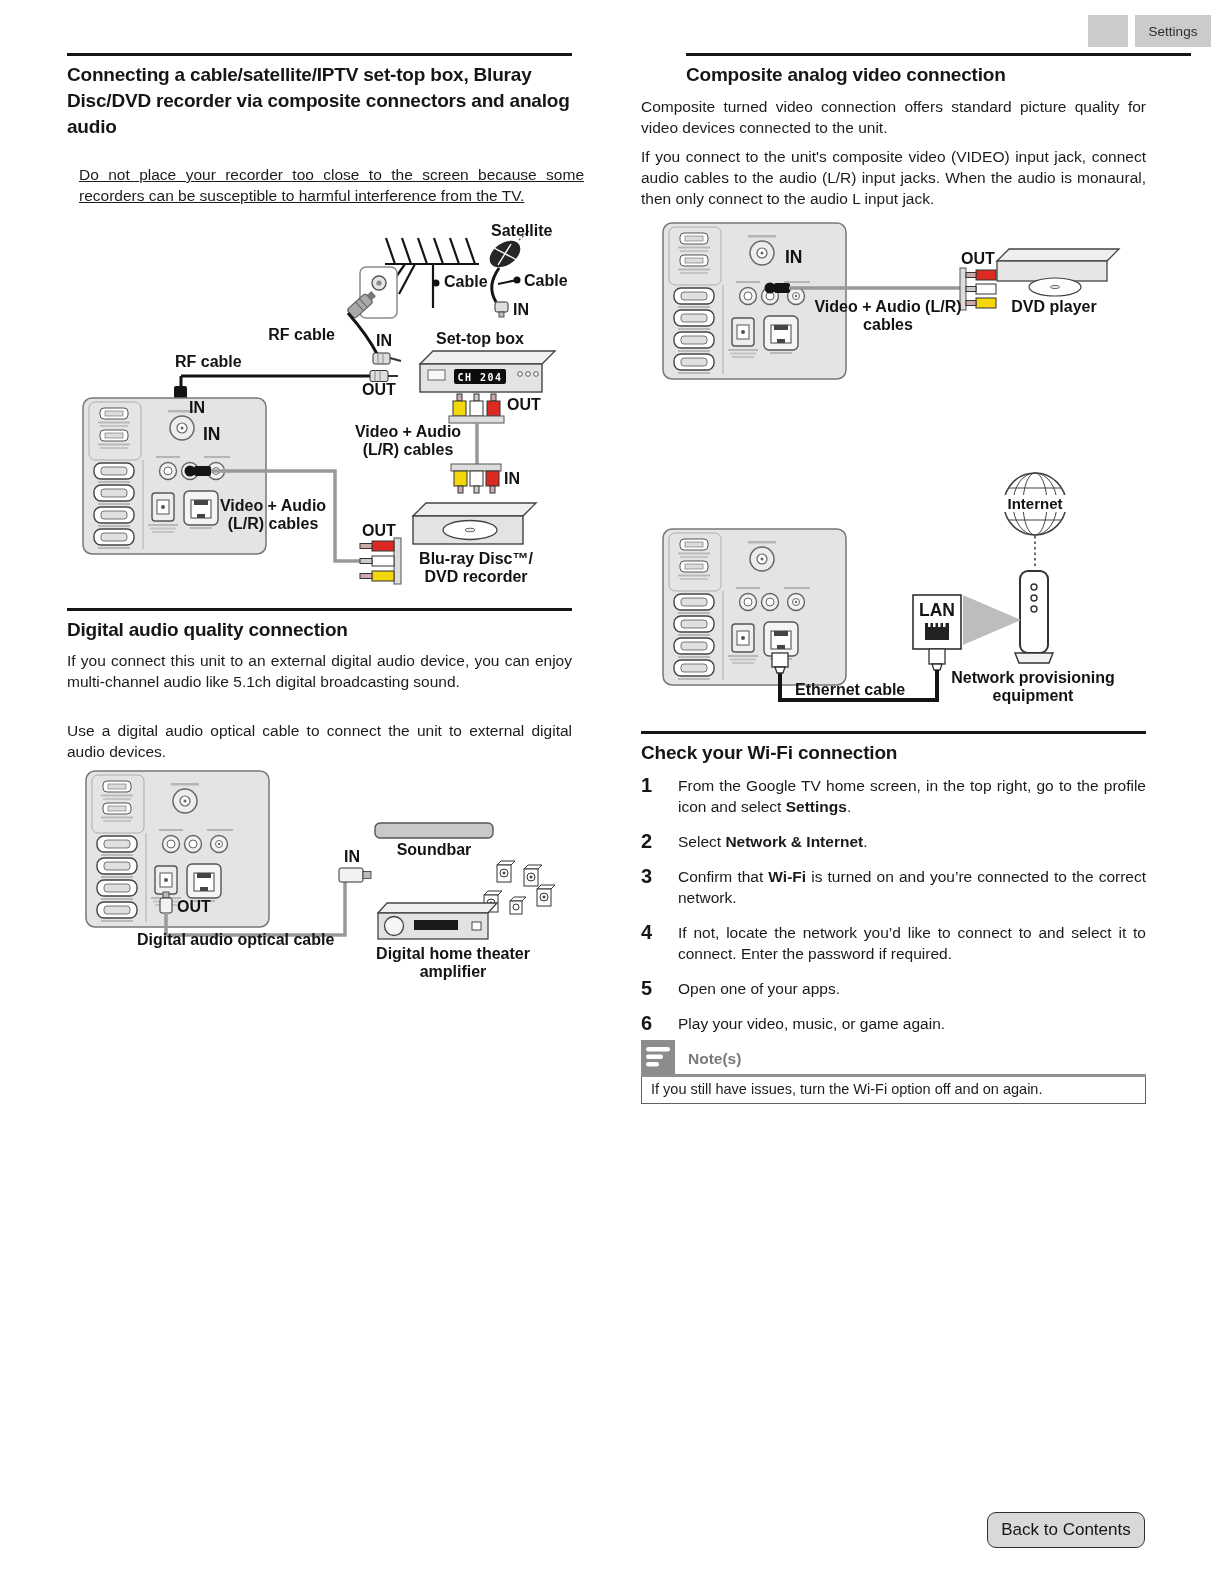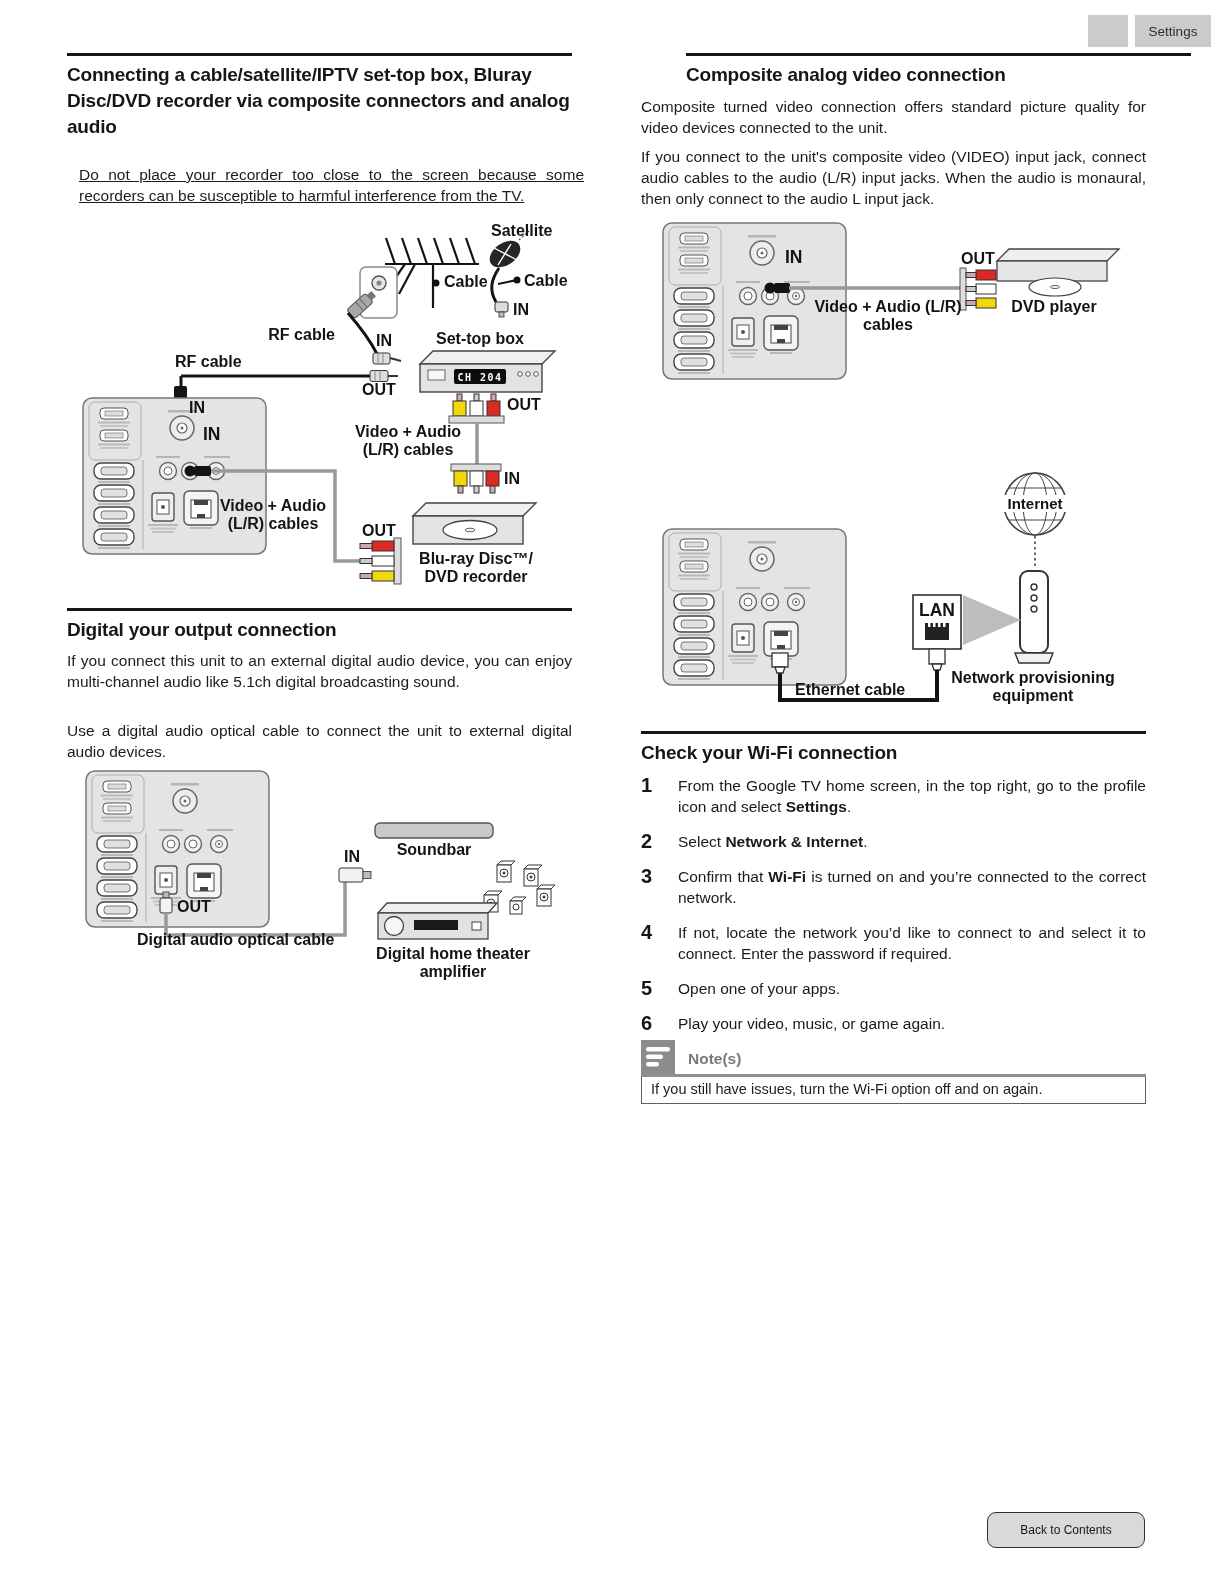--- a/index.html
+++ b/index.html
@@ -15,21 +15,21 @@
   .steps{font-size:15.5px;line-height:21px;}
   .step{display:flex;margin-bottom:14px;}
   .step-num{flex:0 0 37px;font-size:20px;font-weight:700;line-height:21px;color:#161616;}
   .step-text{flex:1;text-align:justify;}
   .step-text b{font-weight:700;}
   .note-head{display:flex;align-items:flex-end;border-bottom:3px solid #8f8f8f;padding-bottom:0;height:34px;}
   .note-label{margin-left:13px;font-size:15.5px;font-weight:700;color:#7a7a7a;line-height:30px;}
   .note-box{border:1.5px solid #5f5f5f;border-top:none;padding:4px 9px 6px 9px;font-size:14.5px;color:#1c1c1c;}
   .back-btn{position:absolute;left:987px;top:1512px;width:156px;height:34px;background:#d9d9d9;
             border:1.5px solid #2f2f2f;border-radius:9px;font-family:"Liberation Sans",sans-serif;
-            font-size:12px;color:#161616;display:flex;align-items:center;justify-content:center;cursor:pointer;}
+            font-size:17px;color:#161616;display:flex;align-items:center;justify-content:center;cursor:pointer;}
   
   text{font-family:"Liberation Sans",sans-serif;fill:#131313;}
   .t15{font-size:15px;font-weight:700;}
   .t16{font-size:16px;font-weight:700;}
   .t17{font-size:17.5px;font-weight:700;}
   .seg{font-family:"DejaVu Sans Mono",monospace;font-size:10px;font-weight:700;fill:#fff;letter-spacing:1.5px;}
   svg{overflow:visible;}
 </style>
 </head>
 <body>
@@ -243,21 +243,21 @@
       <text x="409" y="348" text-anchor="middle" class="t16">Blu-ray Disc™/</text>
       <text x="409" y="366" text-anchor="middle" class="t16">DVD recorder</text>
       <text x="122" y="197" class="t16">IN</text>
       <text x="136" y="224" class="t17">IN</text>
       <text x="206" y="295" text-anchor="middle" class="t16">Video + Audio</text>
       <text x="206" y="313" text-anchor="middle" class="t16">(L/R) cables</text>
       <text x="295" y="320" class="t16">OUT</text>
     </svg>
 
     <div class="abs sec-head" style="top:608px;width:505px;">
-      <h2>Digital your output connection</h2>
+      <h2>Digital audio quality connection</h2>
     </div>
     <p class="abs para" style="top:650px;width:505px;margin:0;">If you connect this unit to an external digital audio device, you can enjoy multi-channel audio like 5.1ch digital broadcasting sound.</p>
     <p class="abs para" style="top:720px;width:505px;margin:0;">Use a digital audio optical cable to connect the unit to external digital audio devices.</p>
 
     <svg class="abs" style="left:0;top:755px;" width="510" height="235" viewBox="0 0 510 235">
       <g>
         <use href="#tv-panel" x="18" y="15" width="185" height="158"></use>
       </g>
 
       <g>

